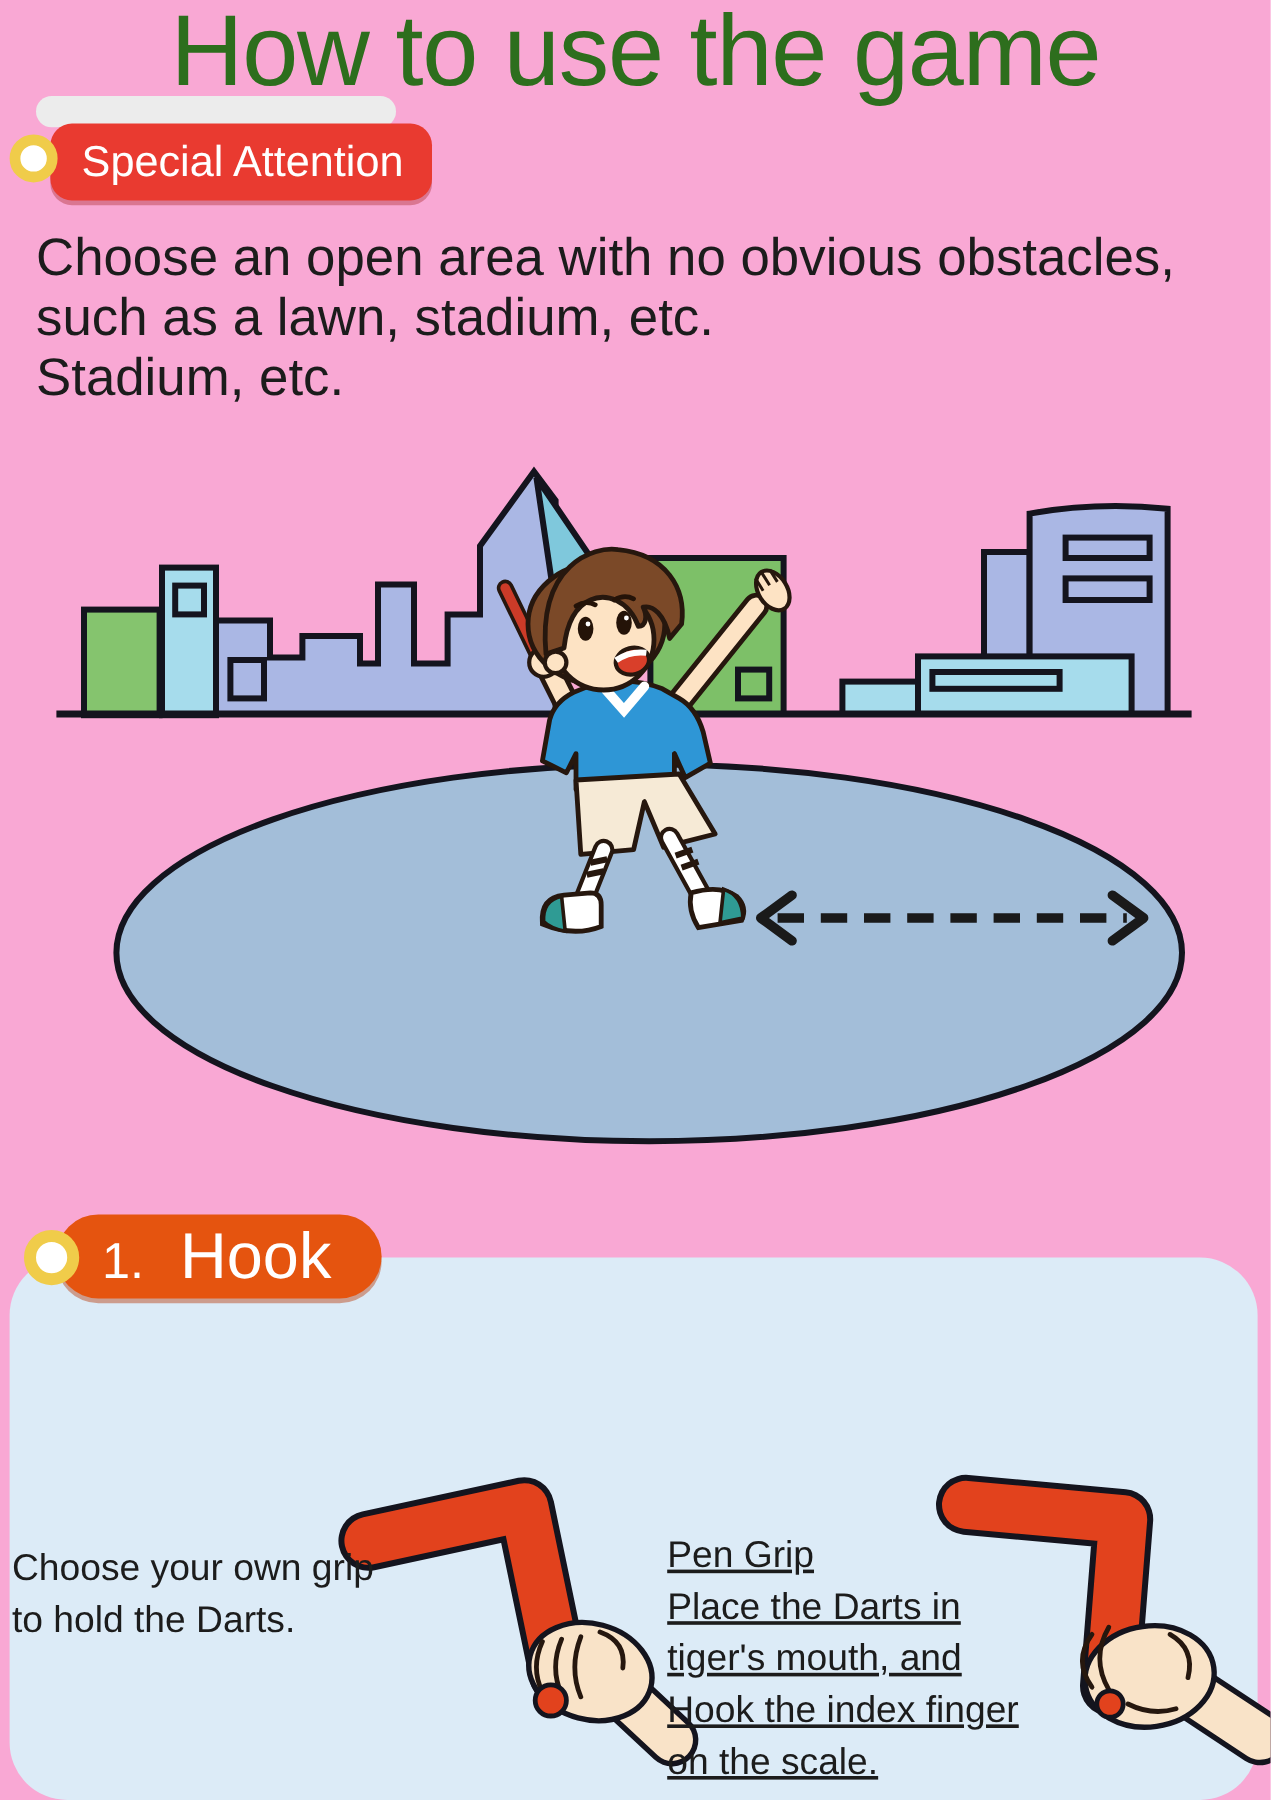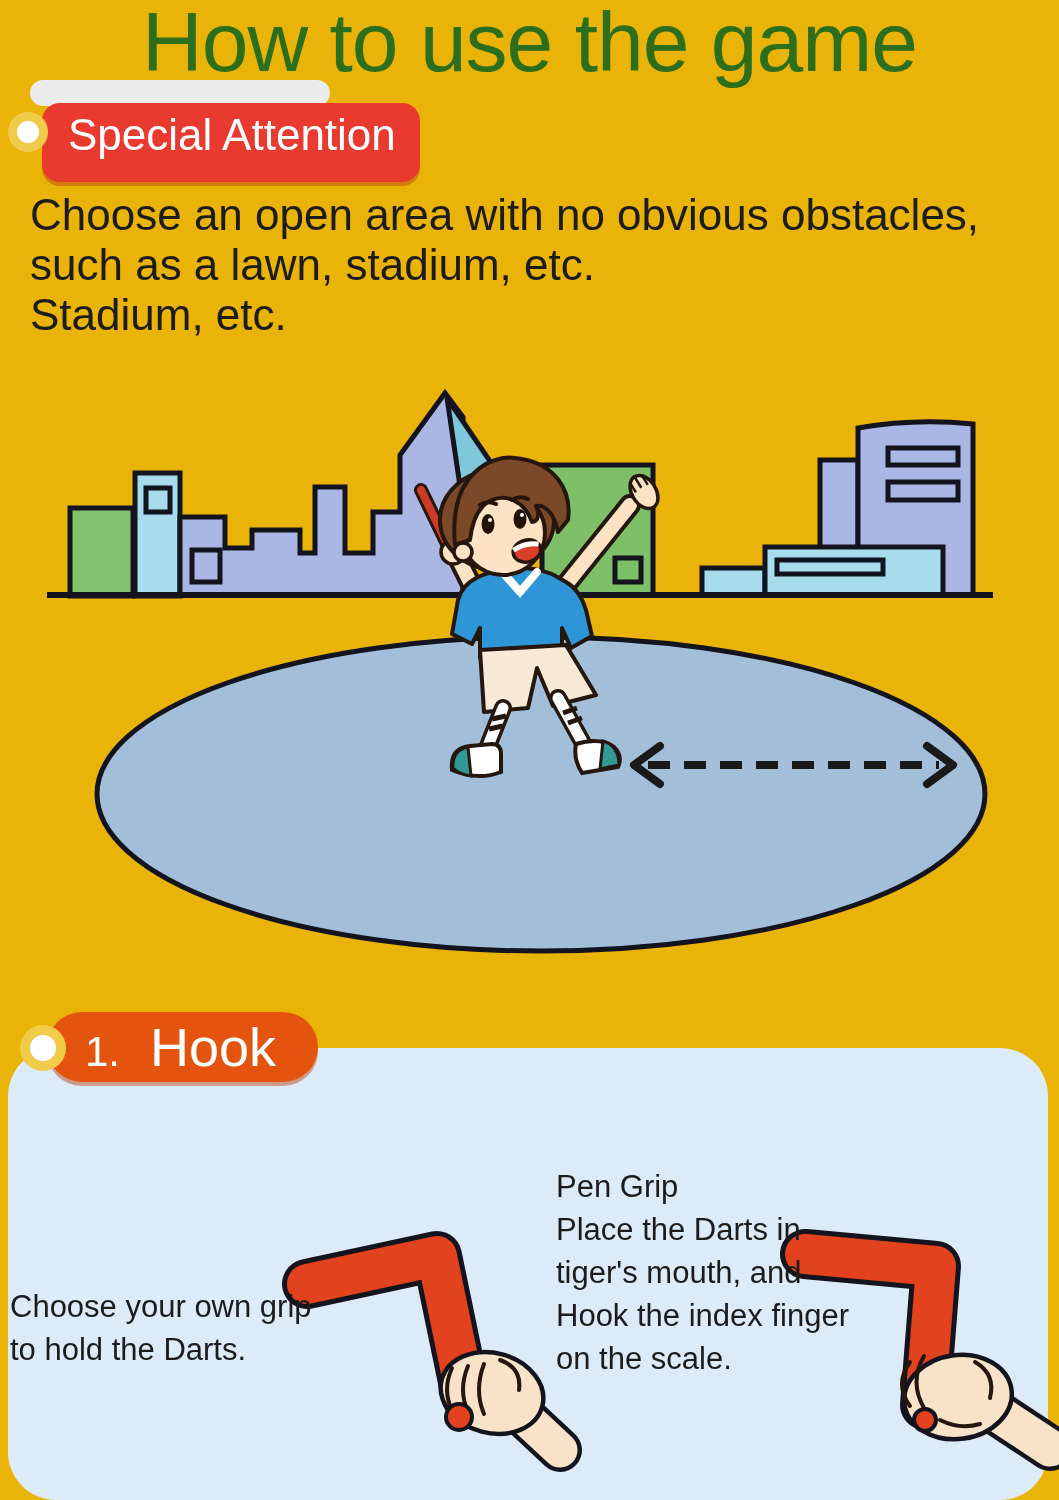--- a/index.html
+++ b/index.html
@@ -1,34 +1,34 @@
 <!DOCTYPE html>
 <html style="--title-green: #2d6e1d; --attention-red: #e93a30; --grip-orange: #e5540f; --ring-yellow: #f0cc4a; --panel-blue: #dcebf7; --ellipse-blue: #a3bed9; --boomerang-red: #e2421d; --text-black: #1c1c1c;"><head>
 <meta charset="utf-8">
 <style>
   html,body{margin:0;padding:0;background:#fff;}
   .page{
     position:relative;width:1059px;height:1500px;overflow:hidden;
-    background:#eab308;font-family:"Liberation Sans", sans-serif;color:#1c1c1c;
+    background:#f9a8d4;font-family:"Liberation Sans", sans-serif;color:#1c1c1c;
   }
   .title{
     position:absolute;top:-4px;left:0;width:100%;text-align:center;
     font-size:84px;line-height:92px;font-weight:400;letter-spacing:-1px;
     color:var(--title-green,#2d6e1d);white-space:nowrap;
   }
   .badge-shadow{
     position:absolute;left:30px;top:80px;width:300px;height:26px;
     background:#ececec;border-radius:13px;
   }
   .attention-badge{
     position:absolute;left:42px;top:103px;height:64px;
     background:var(--attention-red,#e93a30);
     border-radius:18px;display:flex;align-items:center;
-    padding:0 24px 15px 26px;box-shadow:0 4px 0 rgba(160,25,20,.35);
-    color:#fff;font-size:44px;white-space:nowrap;z-index:2;
+    padding:0 24px 0 26px;box-shadow:0 4px 0 rgba(160,25,20,.35);
+    color:#fff;font-size:36px;white-space:nowrap;z-index:2;
   }
   .donut{
     position:absolute;box-sizing:border-box;background:#fff;border-radius:50%;
     border:9px solid var(--ring-yellow,#f0cc4a);z-index:3;
   }
   .donut.sa{left:8px;top:112px;width:40px;height:40px;}
   .donut.gr{left:20px;top:1025px;width:46px;height:46px;border-width:10px;}
   .intro{
     position:absolute;left:30px;top:190px;width:960px;
     font-size:44px;line-height:50px;white-space:pre-line;
@@ -44,21 +44,21 @@
   .grip-badge .gap{display:inline-block;width:30px;}
   .grip-badge .lbl{font-size:54px;vertical-align:baseline;}
   .panel{
     position:absolute;left:8px;top:1048px;width:1040px;height:452px;
     background:var(--panel-blue,#dcebf7);border-radius:48px;z-index:0;
   }
   .caption{
     position:absolute;font-size:31px;line-height:43px;white-space:pre-line;z-index:2;
   }
   .caption.left-cap{left:10px;top:1285px;width:310px;}
-  .caption.pen-cap{left:556px;top:1165px;width:340px;}
+  .caption.pen-cap{left:556px;top:1274px;width:340px;text-decoration:underline;}
   .grip-art{position:absolute;left:0;top:1048px;width:1059px;height:452px;z-index:1;}
 </style>
 </head>
 <body>
 
 <div class="page">
 
   <div class="title">How to use the game</div>
 
   <div class="badge-shadow"></div>

